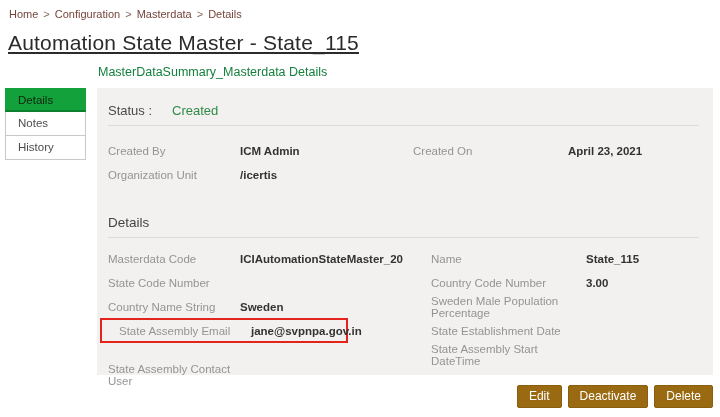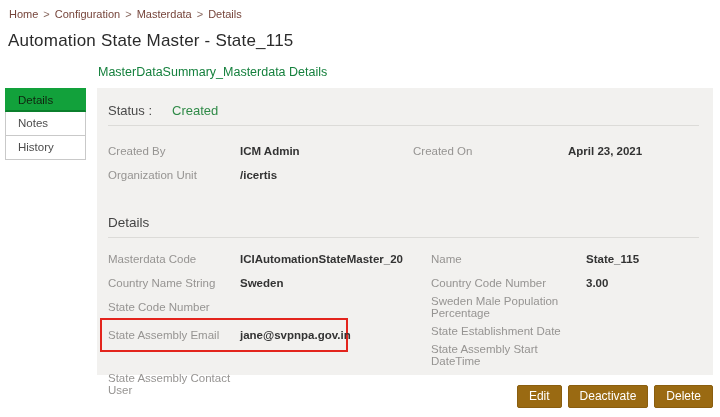--- a/index.html
+++ b/index.html
@@ -3,22 +3,22 @@
 <meta charset="utf-8">
 <style>
   * { margin:0; padding:0; box-sizing:border-box; }
   html,body { width:720px; height:417px; background:#ffffff; overflow:hidden;
     font-family:"Liberation Sans", sans-serif; position:relative; }
 
   .breadcrumb { position:absolute; left:9px; top:8px; font-size:11px; color:var(--breadcrumb-link,#76453B); }
   .breadcrumb a { color:var(--breadcrumb-link,#76453B); text-decoration:none; cursor:pointer; }
   .breadcrumb .sep { color:#8a6a61; margin:0 5px; }
 
-  .page-title { position:absolute; left:8px; top:31px; font-size:17px; font-weight:400;
-    color:#2b2b2b; letter-spacing:.2px; }
+  .page-title { position:absolute; left:8px; top:31px; font-size:21px; font-weight:400;
+    color:#2b2b2b; letter-spacing:.2px;text-decoration:underline; }
 
   .panel-tab-label { position:absolute; left:98px; top:65px; font-size:12.5px; color:#15803d; cursor:pointer; }
 
   .sidebar { position:absolute; left:5px; top:88px; width:81px; }
   .side-tab { height:24px; line-height:22px; padding-left:12px; font-size:11.5px; color:#4d4d4d;
     background:#fff; border:1px solid #c9c9c9; border-top:none; cursor:pointer; }
   .side-tab.first { border-top:1px solid #c9c9c9; }
   .side-tab.active { background:var(--accent-green,#12A13B); border-color:var(--accent-green,#12A13B);
     border-bottom:2px solid #0B7F2C; color:#10240f; }
 
@@ -35,22 +35,22 @@
   .field-row { display:flex; align-items:center; height:24px; }
   .f-label { font-size:11.5px; color:#969492; }
   .col-left .f-label { width:132px; flex:0 0 132px; }
   .col-right .f-label { width:155px; flex:0 0 155px; }
   .f-value { font-size:11.5px; color:#333; font-weight:bold; }
 
   .summary { margin-top:13px; }
   .section-title { margin-top:28px; font-size:13.5px; color:#444; }
   .details-grid { margin-top:9px;gap:18px; }
 
-  .red-box { border:2px solid var(--highlight-red,#E3241D); height:34px; width:248px;
-    margin-left:-8px; padding-left:6px; display:flex; align-items:center; margin-top:-1px; }
+  .red-box { border:2px solid var(--highlight-red,#E3241D); height:25px; width:248px;
+    margin-left:-8px; padding-left:17px; display:flex; align-items:center; margin-top:-1px; }
   .spaced { margin-top:20px; }
 
   .actions { position:absolute; right:7px; bottom:9px; display:flex; gap:6px; }
   .btn { background:var(--button-gold,#9A6A12); color:#fff; font-size:12px; line-height:15px;
     padding:3px 11px; border:1px solid #8a5e0f; border-radius:2px; cursor:pointer;
     font-family:"Liberation Sans", sans-serif; }
 </style>
 </head>
 <body>
 
@@ -97,26 +97,26 @@
   <div class="section-title">Details</div>
   <div class="hr"></div>
 
   <div class="cols details-grid">
     <div class="col-left">
       <div class="field-row">
         <span class="f-label">Masterdata Code</span>
         <span class="f-value">ICIAutomationStateMaster_20</span>
       </div>
       <div class="field-row">
+        <span class="f-label">State Code Number</span>
+        <span class="f-value"></span>
+      </div>
+      <div class="field-row">
         <span class="f-label">Country Name String</span>
         <span class="f-value">Sweden</span>
-      </div>
-      <div class="field-row">
-        <span class="f-label">State Code Number</span>
-        <span class="f-value"></span>
       </div>
       <div class="field-row red-box">
         <span class="f-label">State Assembly Email</span>
         <span class="f-value">jane@svpnpa.gov.in</span>
       </div>
       <div class="field-row spaced">
         <span class="f-label">State Assembly Contact User</span>
         <span class="f-value"></span>
       </div>
     </div>

